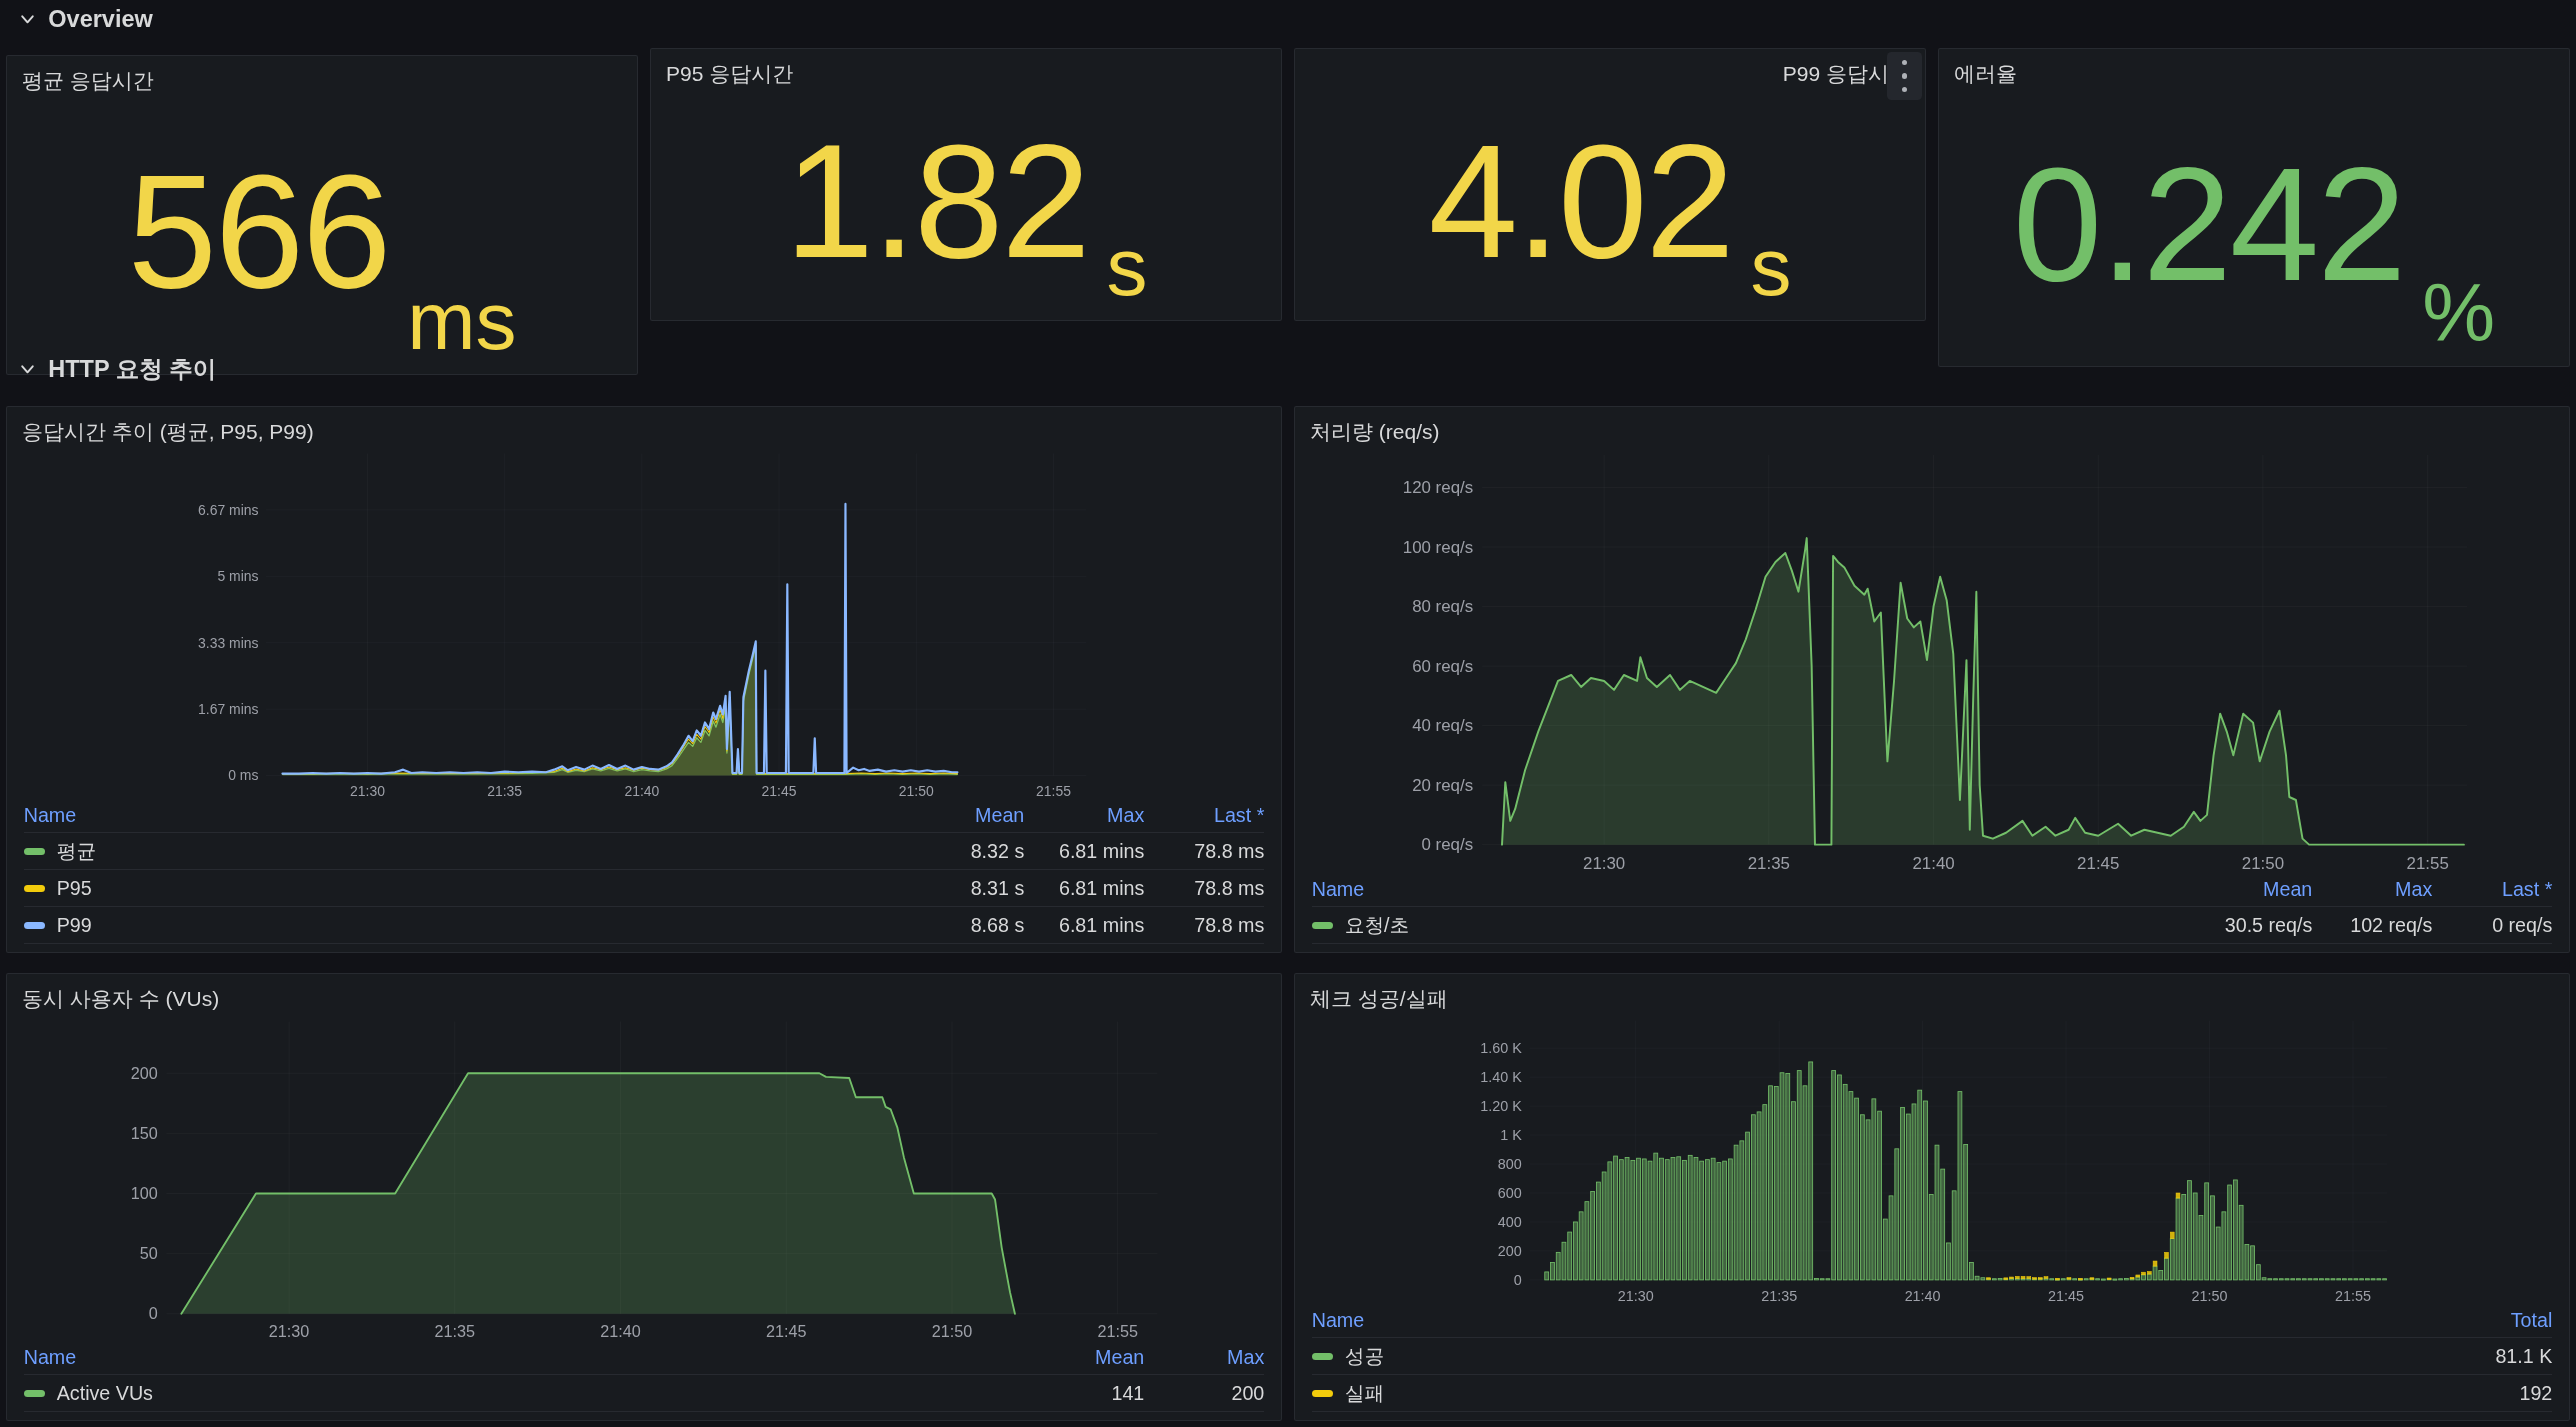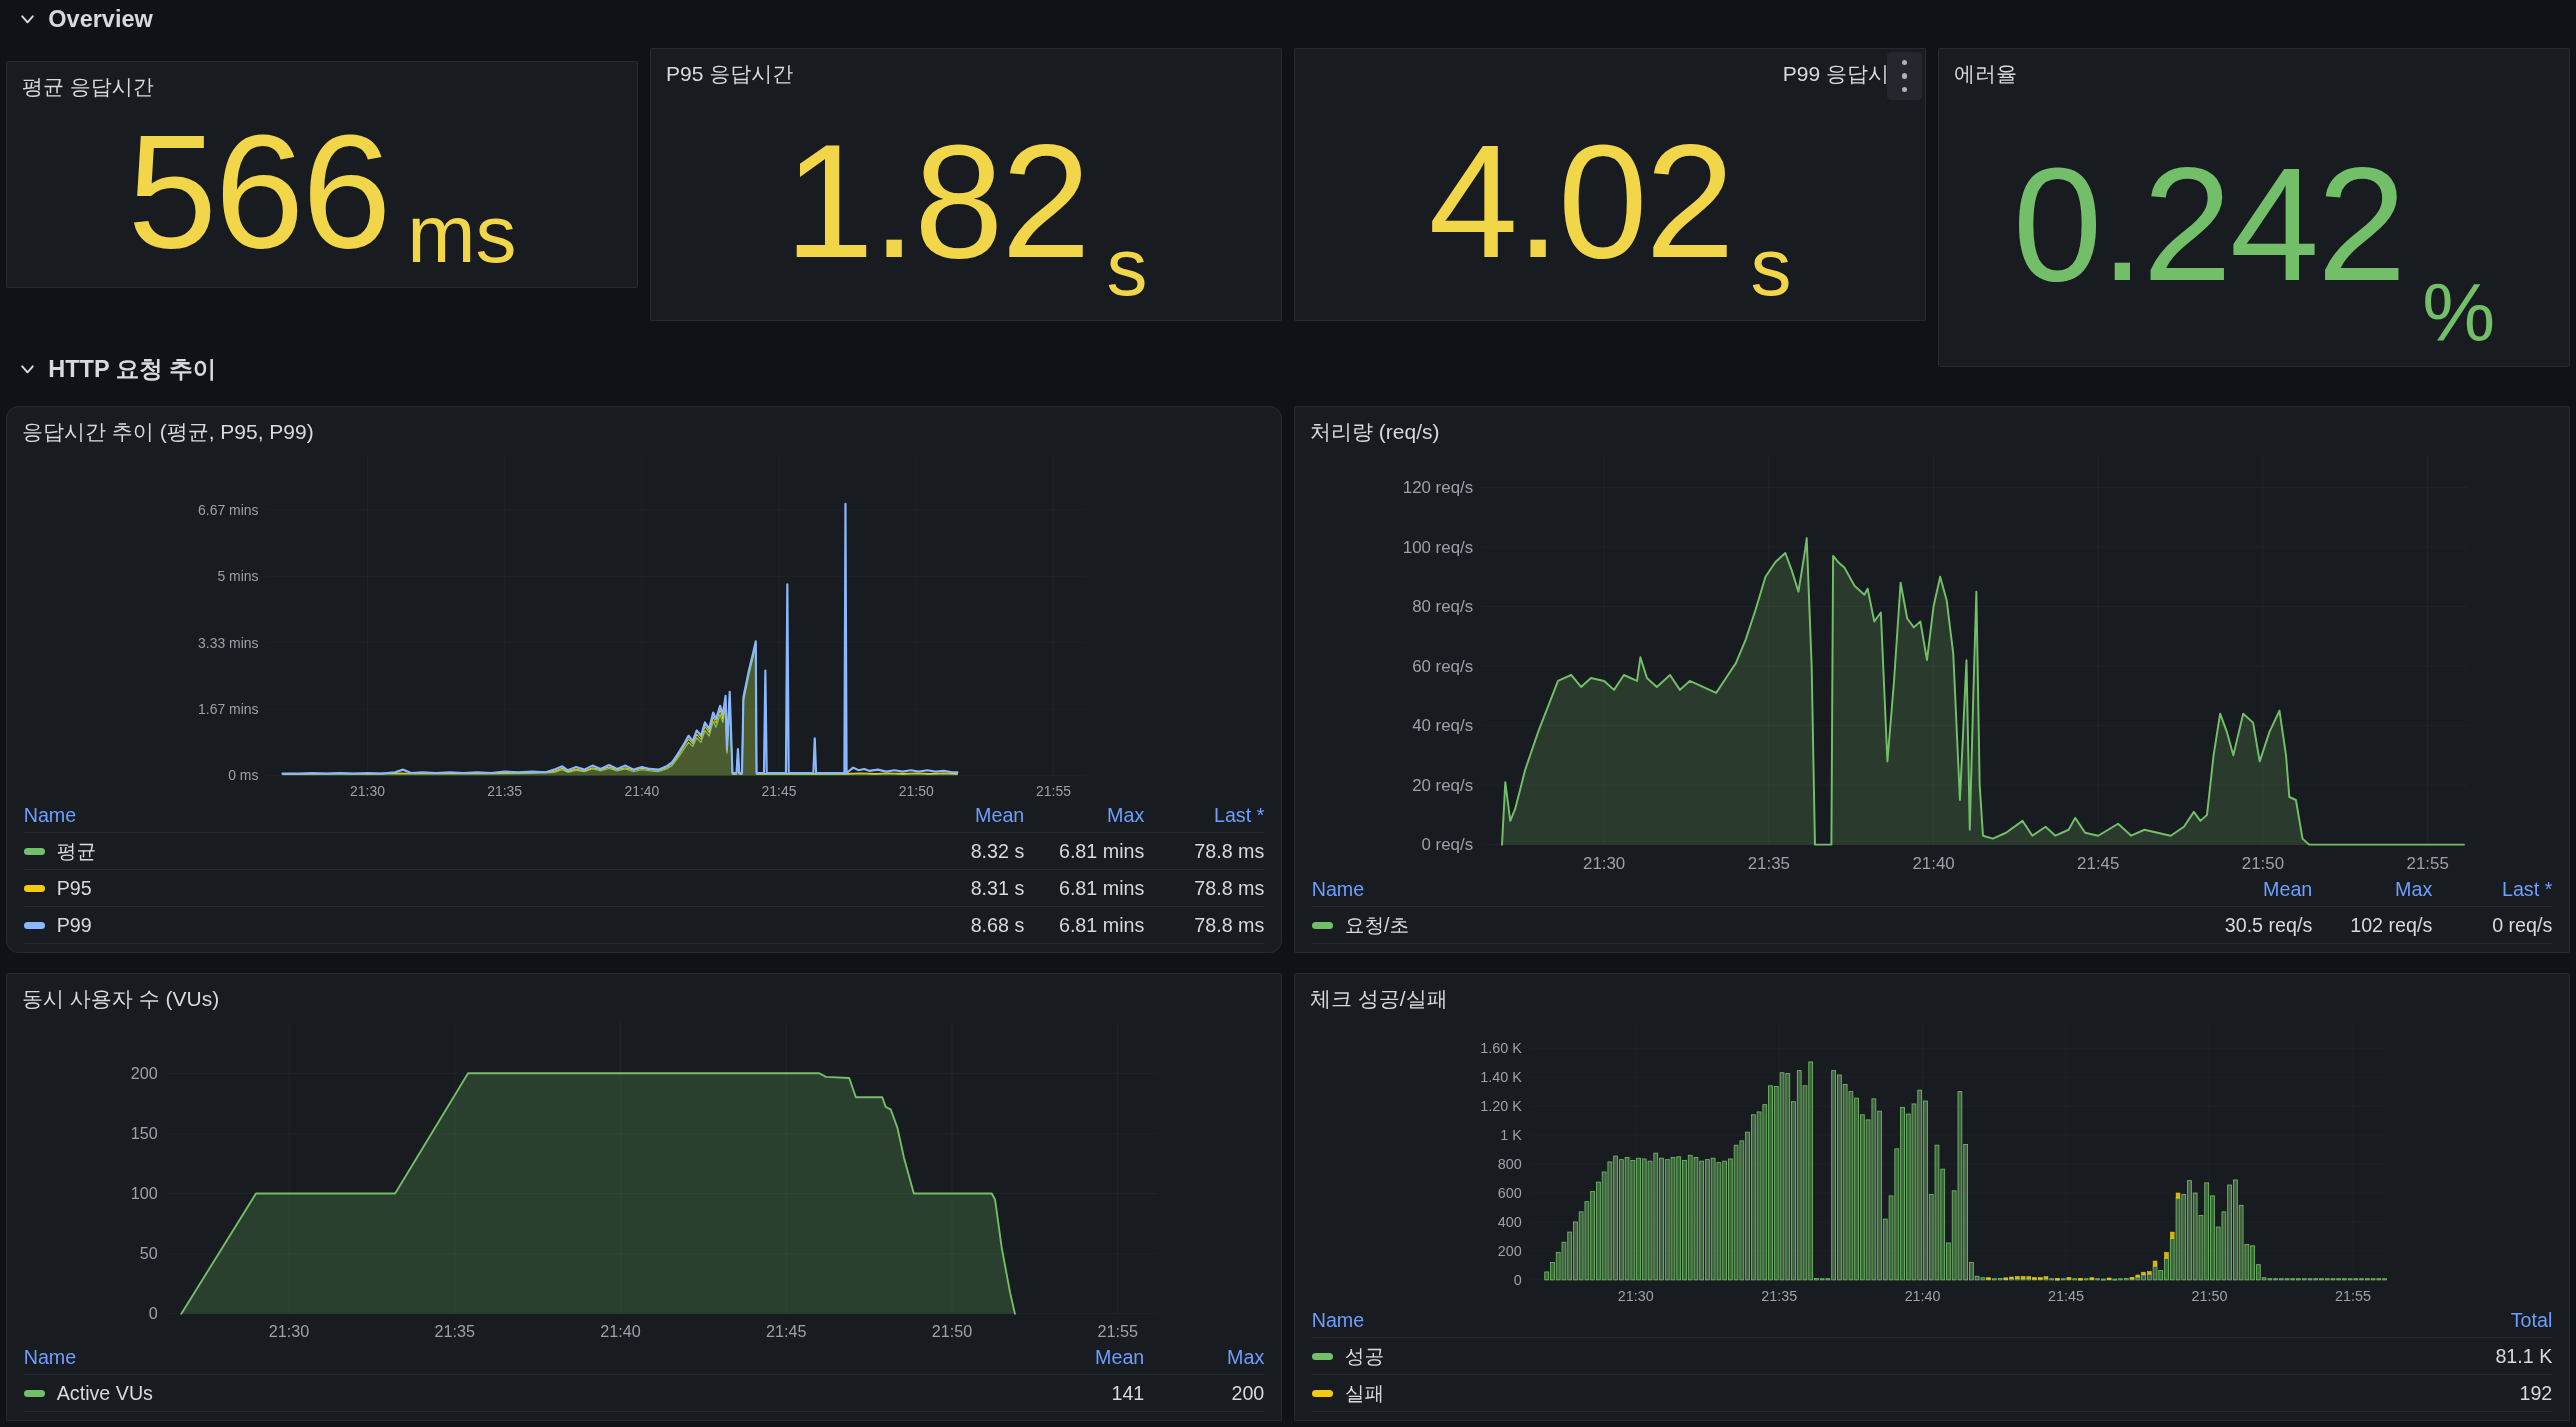--- a/index.html
+++ b/index.html
@@ -51,21 +51,21 @@
 </head>
 <body>
 
 <div class="section-header" style="left:19.7px;top:6px;">
   <svg class="chev" viewBox="0 0 20 14">
     <polyline points="3,3 10,11 17,3" fill="none" stroke="#d8d9da" stroke-width="2.6" stroke-linecap="round" stroke-linejoin="round"></polyline>
   </svg>
   <span>Overview</span>
 </div>
 
-<div class="panel" style="left:6px;top:61px;width:632px;height:227px;">
+<div class="panel" style="left:6px;top:55px;width:632px;height:320px;">
   <div class="panel-title">평균 응답시간</div>
   <div class="stat-body">
     <span class="stat-num" style="color:#f2d649">566</span>
     <span class="stat-unit" style="color:#f2d649">ms</span>
   </div>
 </div>
 
 <div class="panel" style="left:650px;top:48px;width:632px;height:273px;">
   <div class="panel-title">P95 응답시간</div>
   <div class="stat-body">
@@ -95,21 +95,21 @@
   </div>
 </div>
 
 <div class="section-header" style="left:19.7px;top:353px;">
   <svg class="chev" viewBox="0 0 20 14">
     <polyline points="3,3 10,11 17,3" fill="none" stroke="#d8d9da" stroke-width="2.6" stroke-linecap="round" stroke-linejoin="round"></polyline>
   </svg>
   <span>HTTP 요청 추이</span>
 </div>
 
-<div class="panel chart-panel" style="left:6px;top:406px;width:1276px;height:547px;border-radius:13px;">
+<div class="panel chart-panel" style="left:6px;top:406px;width:1276px;height:547px;">
   <div class="panel-title">응답시간 추이 (평균, P95, P99)</div>
   <div class="chart-host">
       <svg viewBox="0 0 1670 656">
         <line x1="319.1" y1="12" x2="319.1" y2="612" stroke="rgba(204,204,220,0.07)" stroke-width="1"></line>
         <text x="319.1" y="650" fill="#9da0a8" font-size="26" text-anchor="middle">21:30</text>
         <line x1="574.6" y1="12" x2="574.6" y2="612" stroke="rgba(204,204,220,0.07)" stroke-width="1"></line>
         <text x="574.6" y="650" fill="#9da0a8" font-size="26" text-anchor="middle">21:35</text>
         <line x1="830.1" y1="12" x2="830.1" y2="612" stroke="rgba(204,204,220,0.07)" stroke-width="1"></line>
         <text x="830.1" y="650" fill="#9da0a8" font-size="26" text-anchor="middle">21:40</text>
         <line x1="1085.6" y1="12" x2="1085.6" y2="612" stroke="rgba(204,204,220,0.07)" stroke-width="1"></line>

